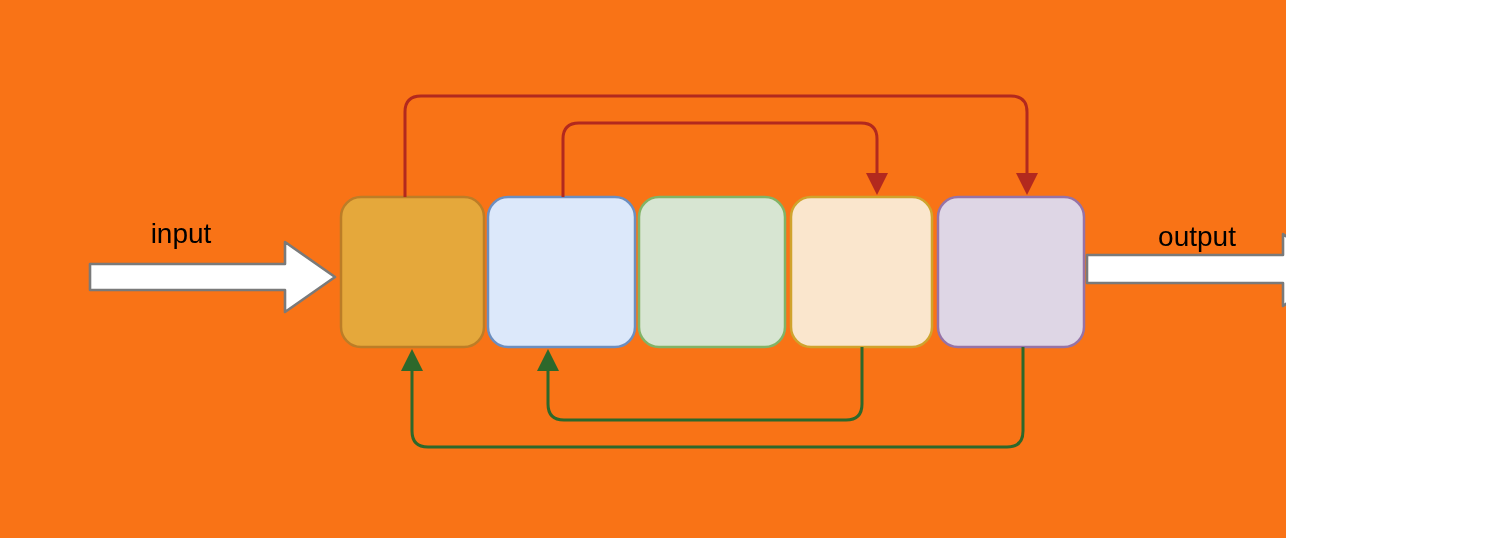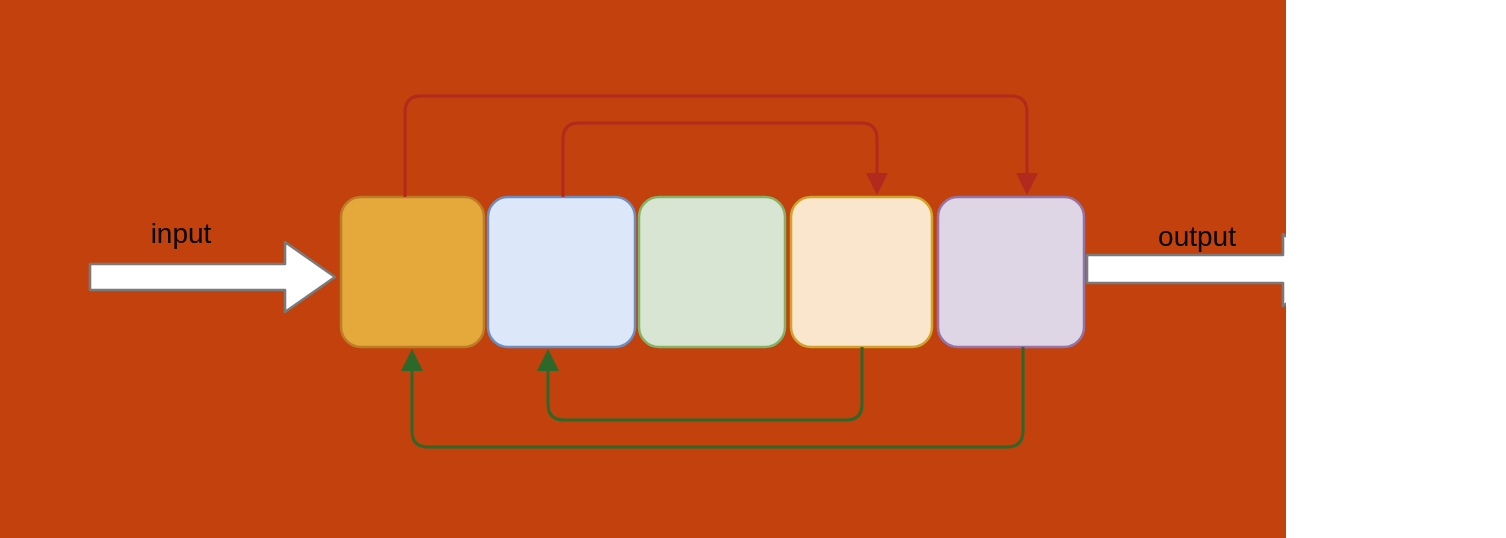--- a/index.html
+++ b/index.html
@@ -1,20 +1,20 @@
 <!DOCTYPE html>
 <html><head>
 <meta charset="utf-8">
 <style>
   html, body { margin: 0; padding: 0; background: #ffffff; }
   .stage {
     position: relative;
     width: 1286px;
     height: 538px;
-    background: #c2410c;
+    background: #f97316;
     overflow: hidden;
     font-family: "Liberation Sans", sans-serif;
   }
   svg { display: block; }
   text.io-label {
     font-family: "Liberation Sans", sans-serif;
     font-size: 28px;
     text-anchor: middle;
   }
   .edge-path { fill: none; stroke-width: 3; }

